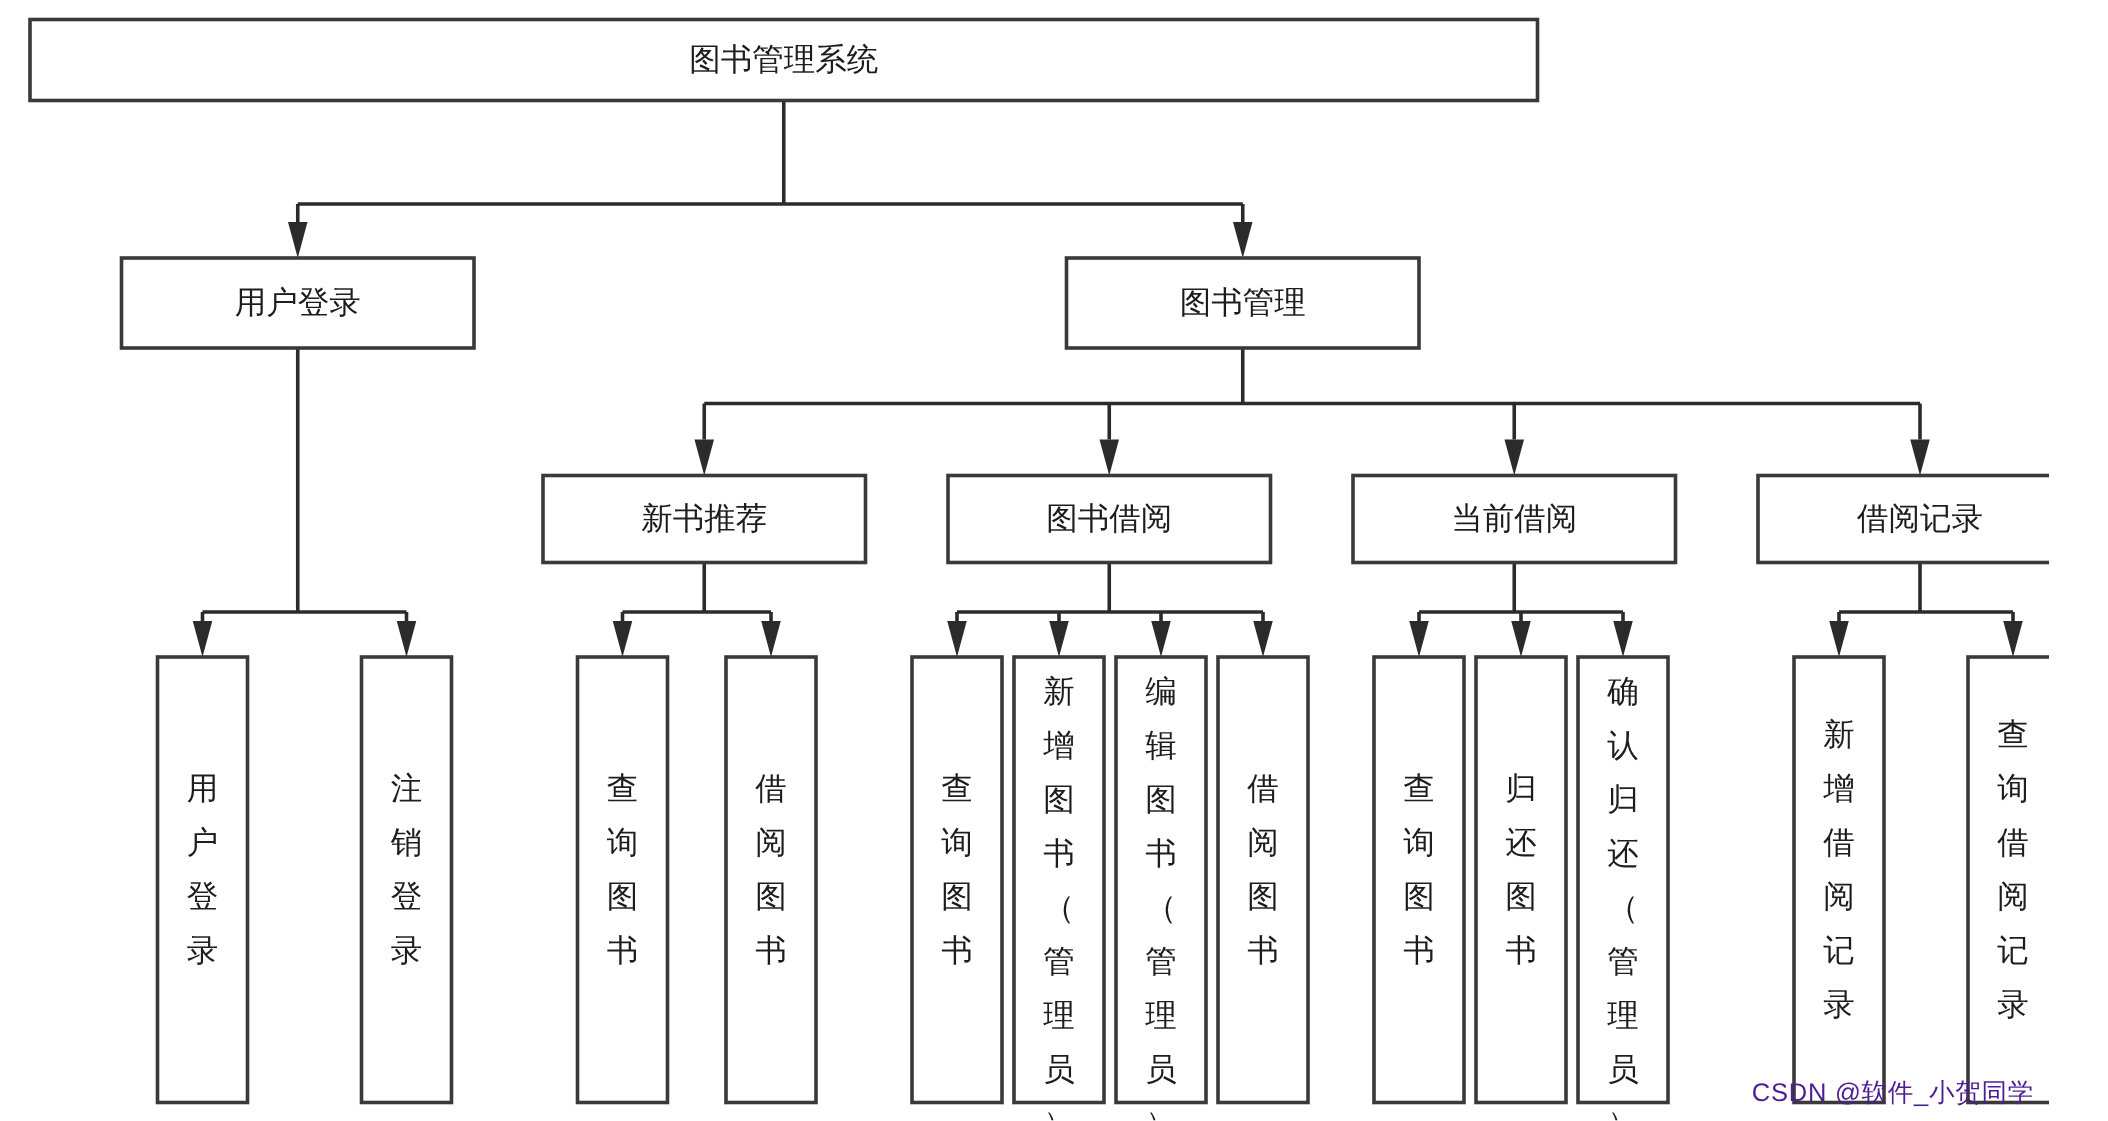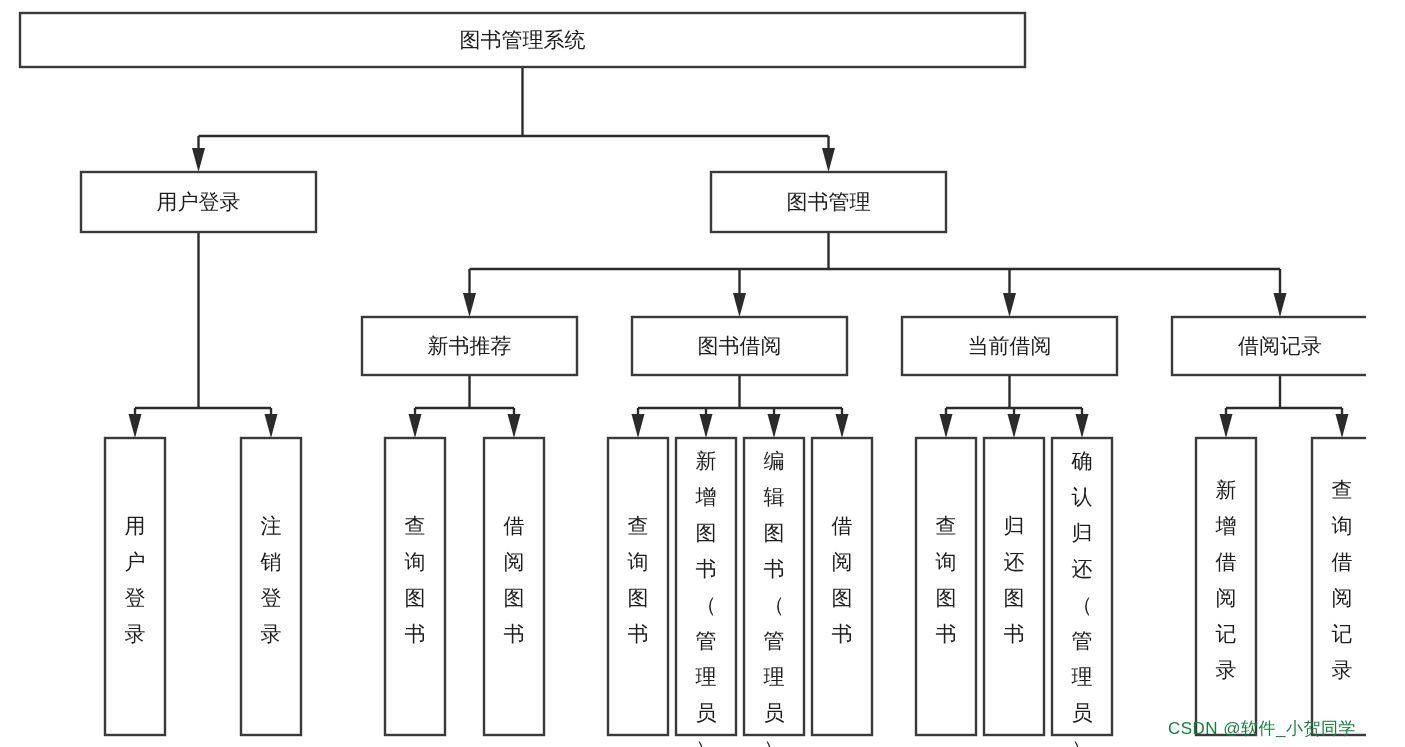--- a/index.html
+++ b/index.html
@@ -52,21 +52,21 @@
   .connector-arrow {
     fill: #2b2b2b;
     stroke: none;
   }
   .watermark-text {
     position: absolute;
     right: 10px;
     bottom: 7px;
     font-family: "Liberation Sans", "DejaVu Sans", sans-serif;
     font-size: 17px;
-    color: #15803d;
+    color: #4c1d95;
     letter-spacing: 0.5px;
     white-space: nowrap;
     pointer-events: none;
   }
 </style>
 </head>
 <body>
 
 <div id="diagram-root">
   <svg id="tree-svg" viewBox="0 0 1405 747">

